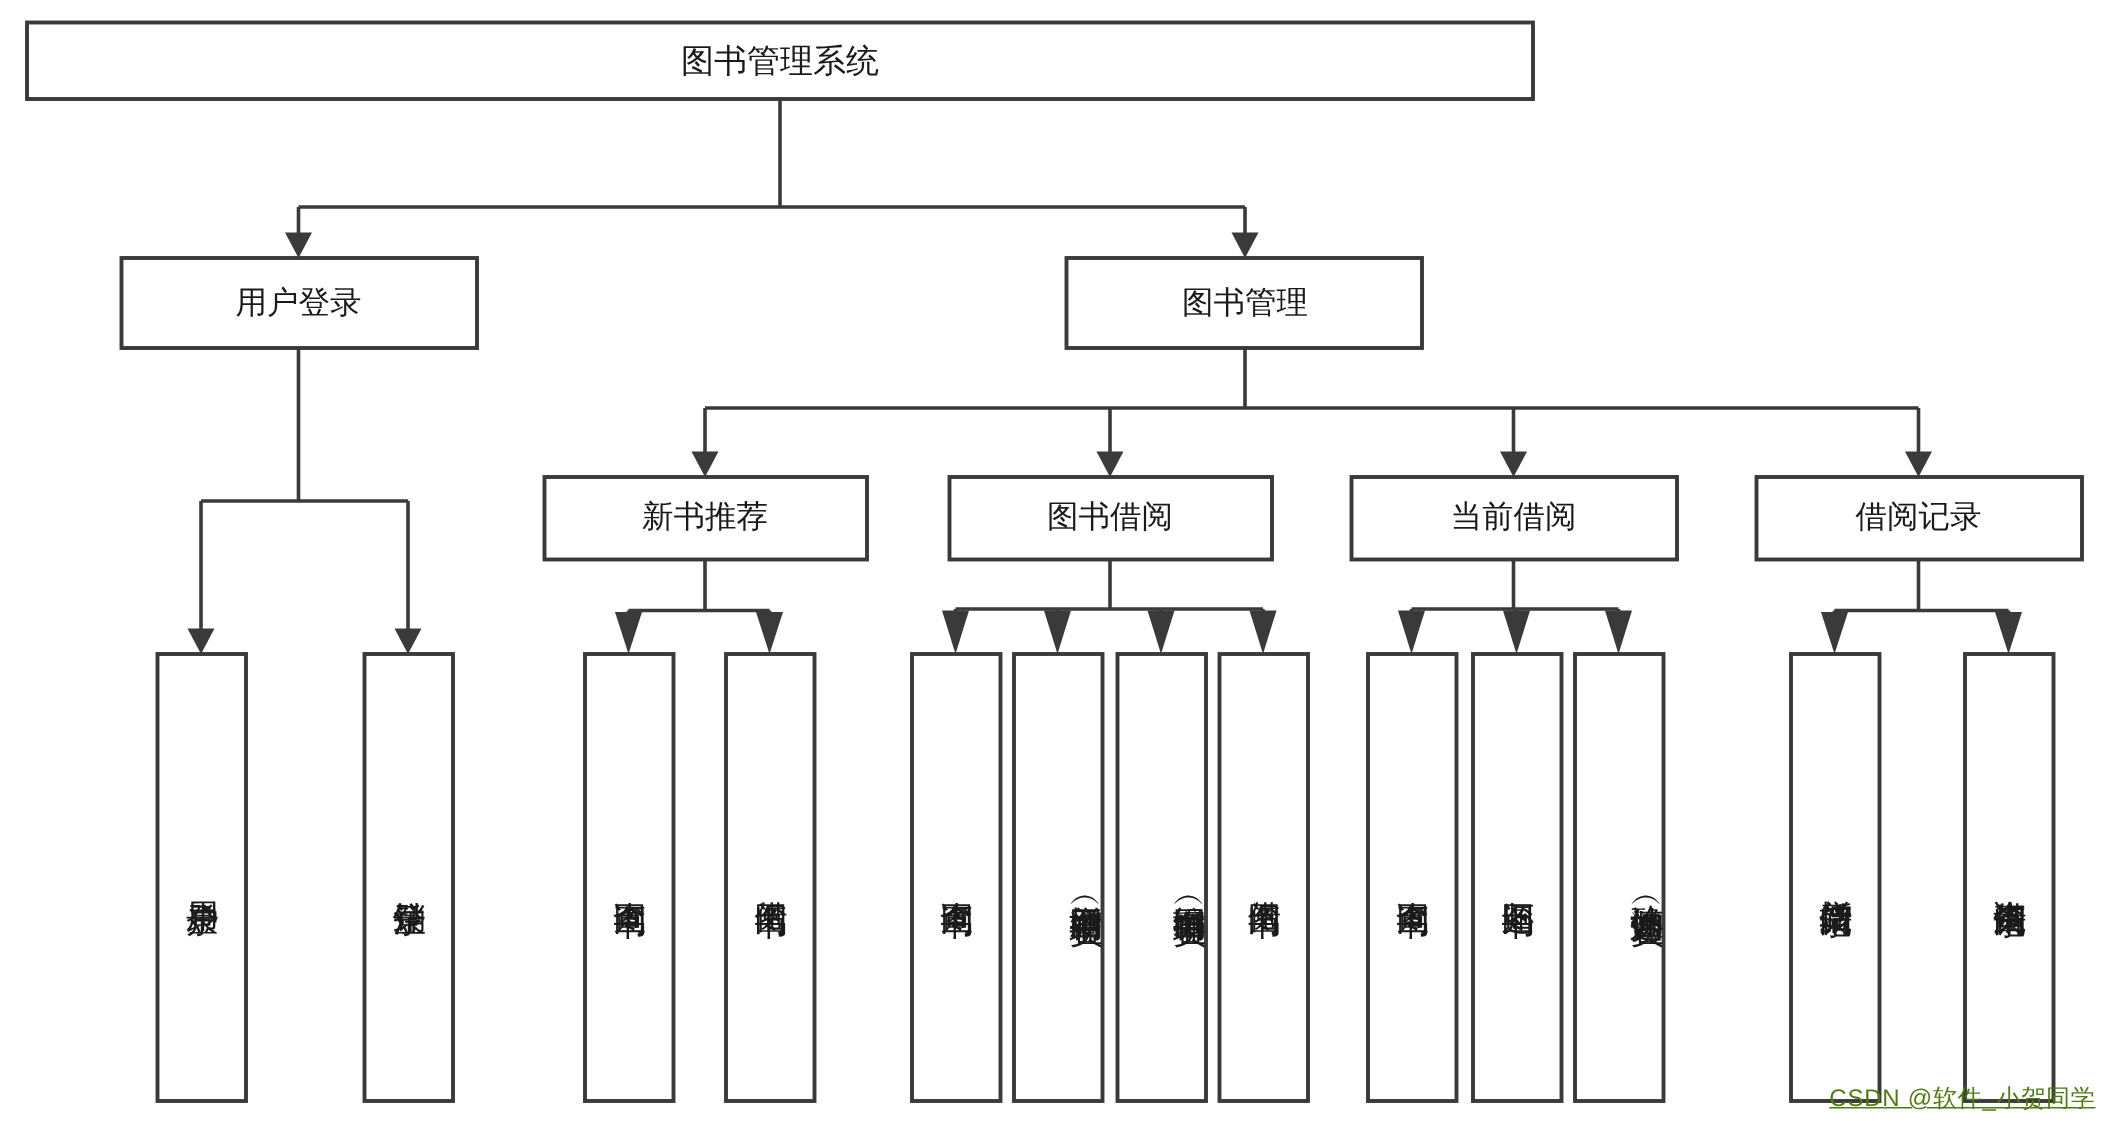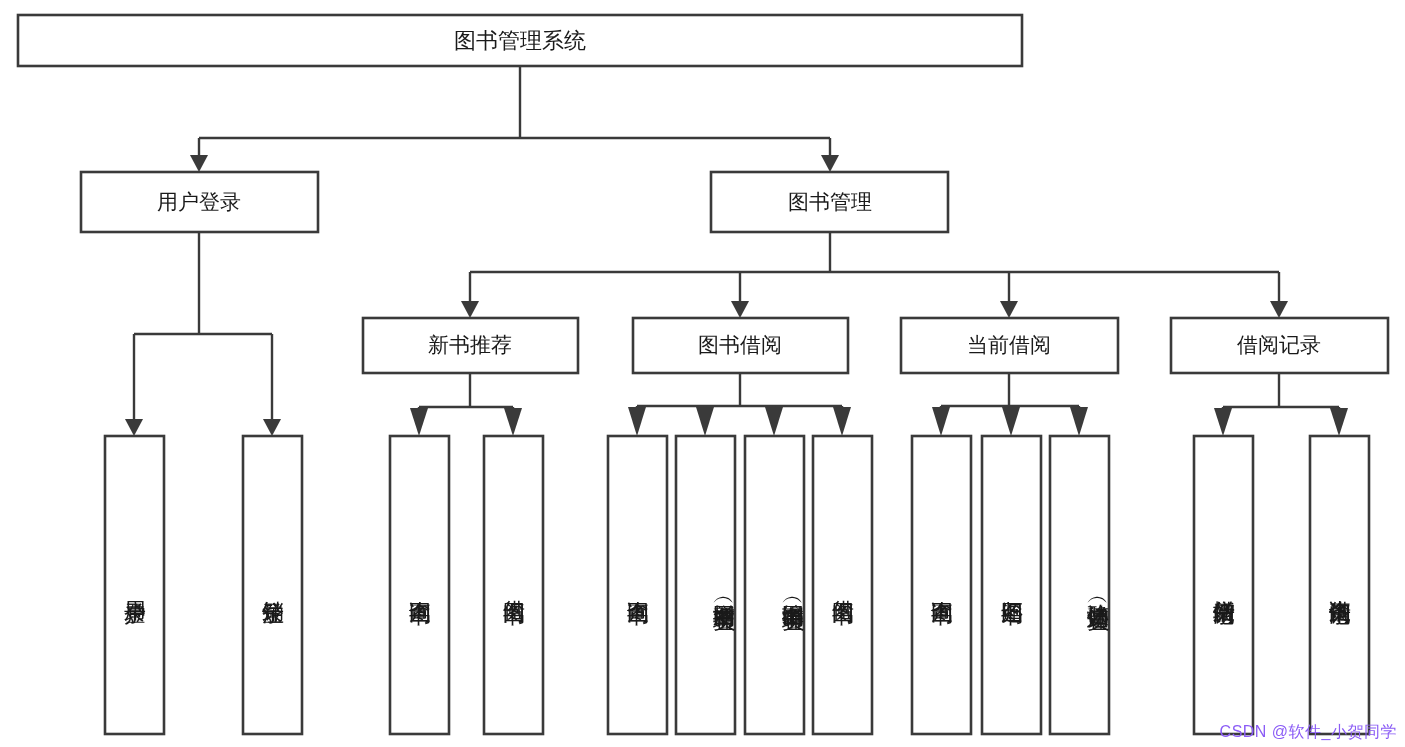--- a/index.html
+++ b/index.html
@@ -69,23 +69,24 @@
     justify-content: center;
     white-space: nowrap;
     pointer-events: none;
   }
   .watermark {
     position: absolute;
     right: 8px;
     bottom: 4px;
     font-family: "Liberation Sans", "DejaVu Sans", sans-serif;
     font-size: 16px;
-    color: #8b5cf6;
+    color: #4d7c0f;
     letter-spacing: 0.5px;
     white-space: nowrap;
+    text-decoration: underline;
   }
 </style>
 </head>
 <body>
 
 <div id="diagram-root">
 
   <svg id="tree-svg" viewBox="0 0 1405 747">
     <defs>
       <g id="arrowdef"></g>

